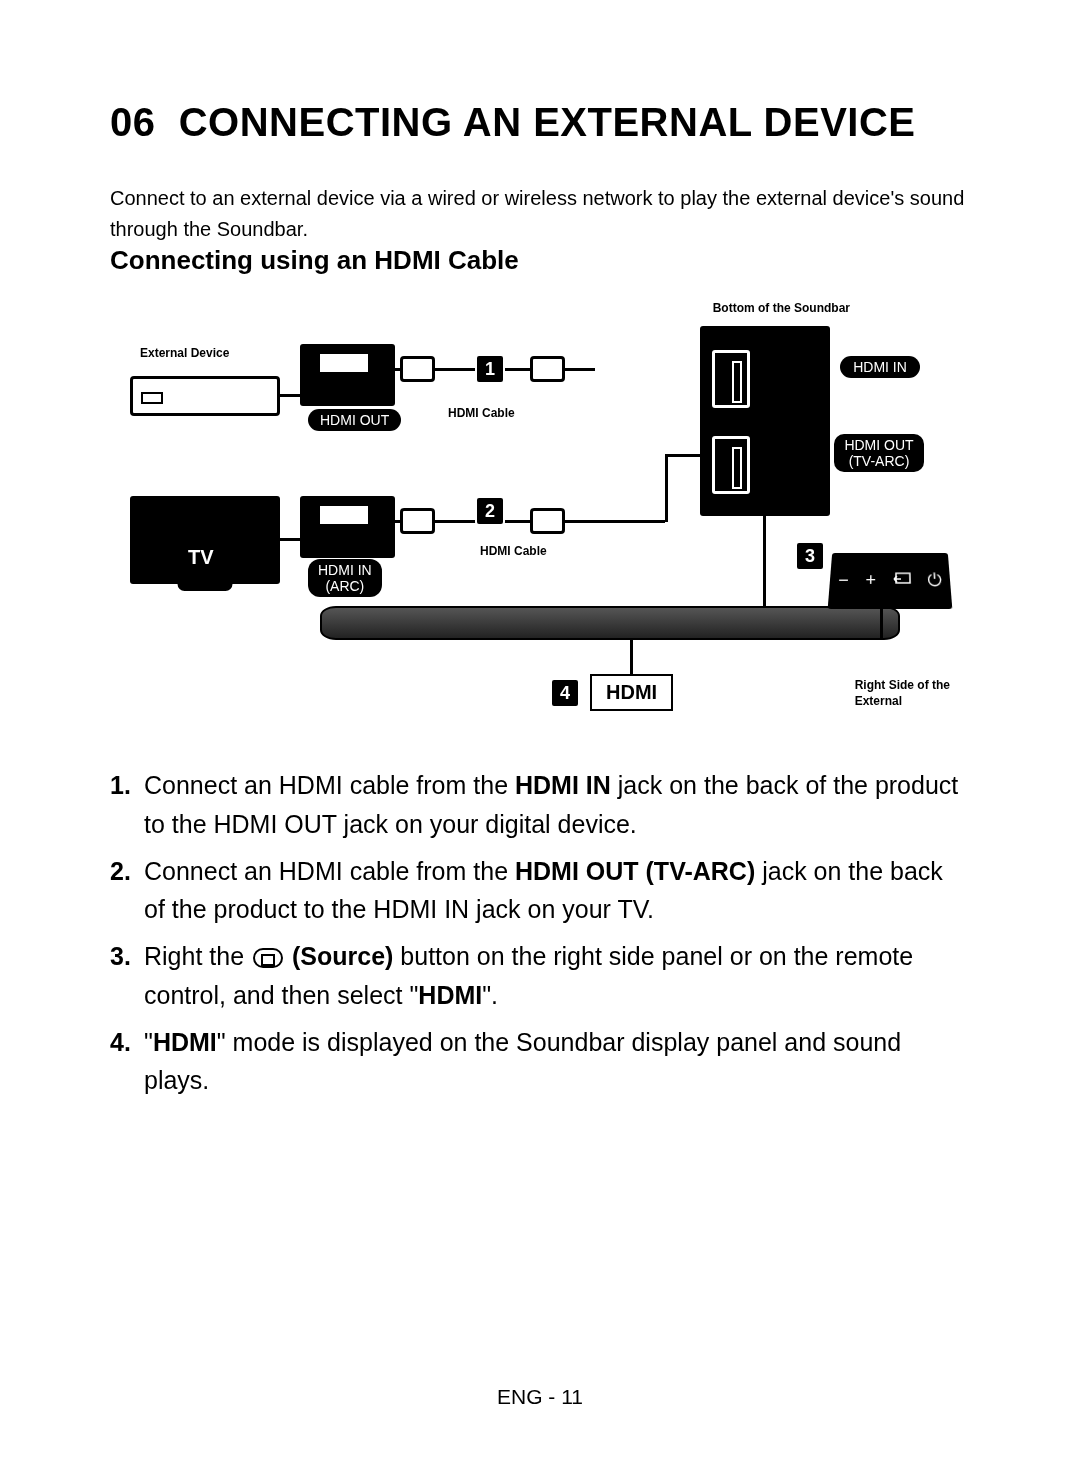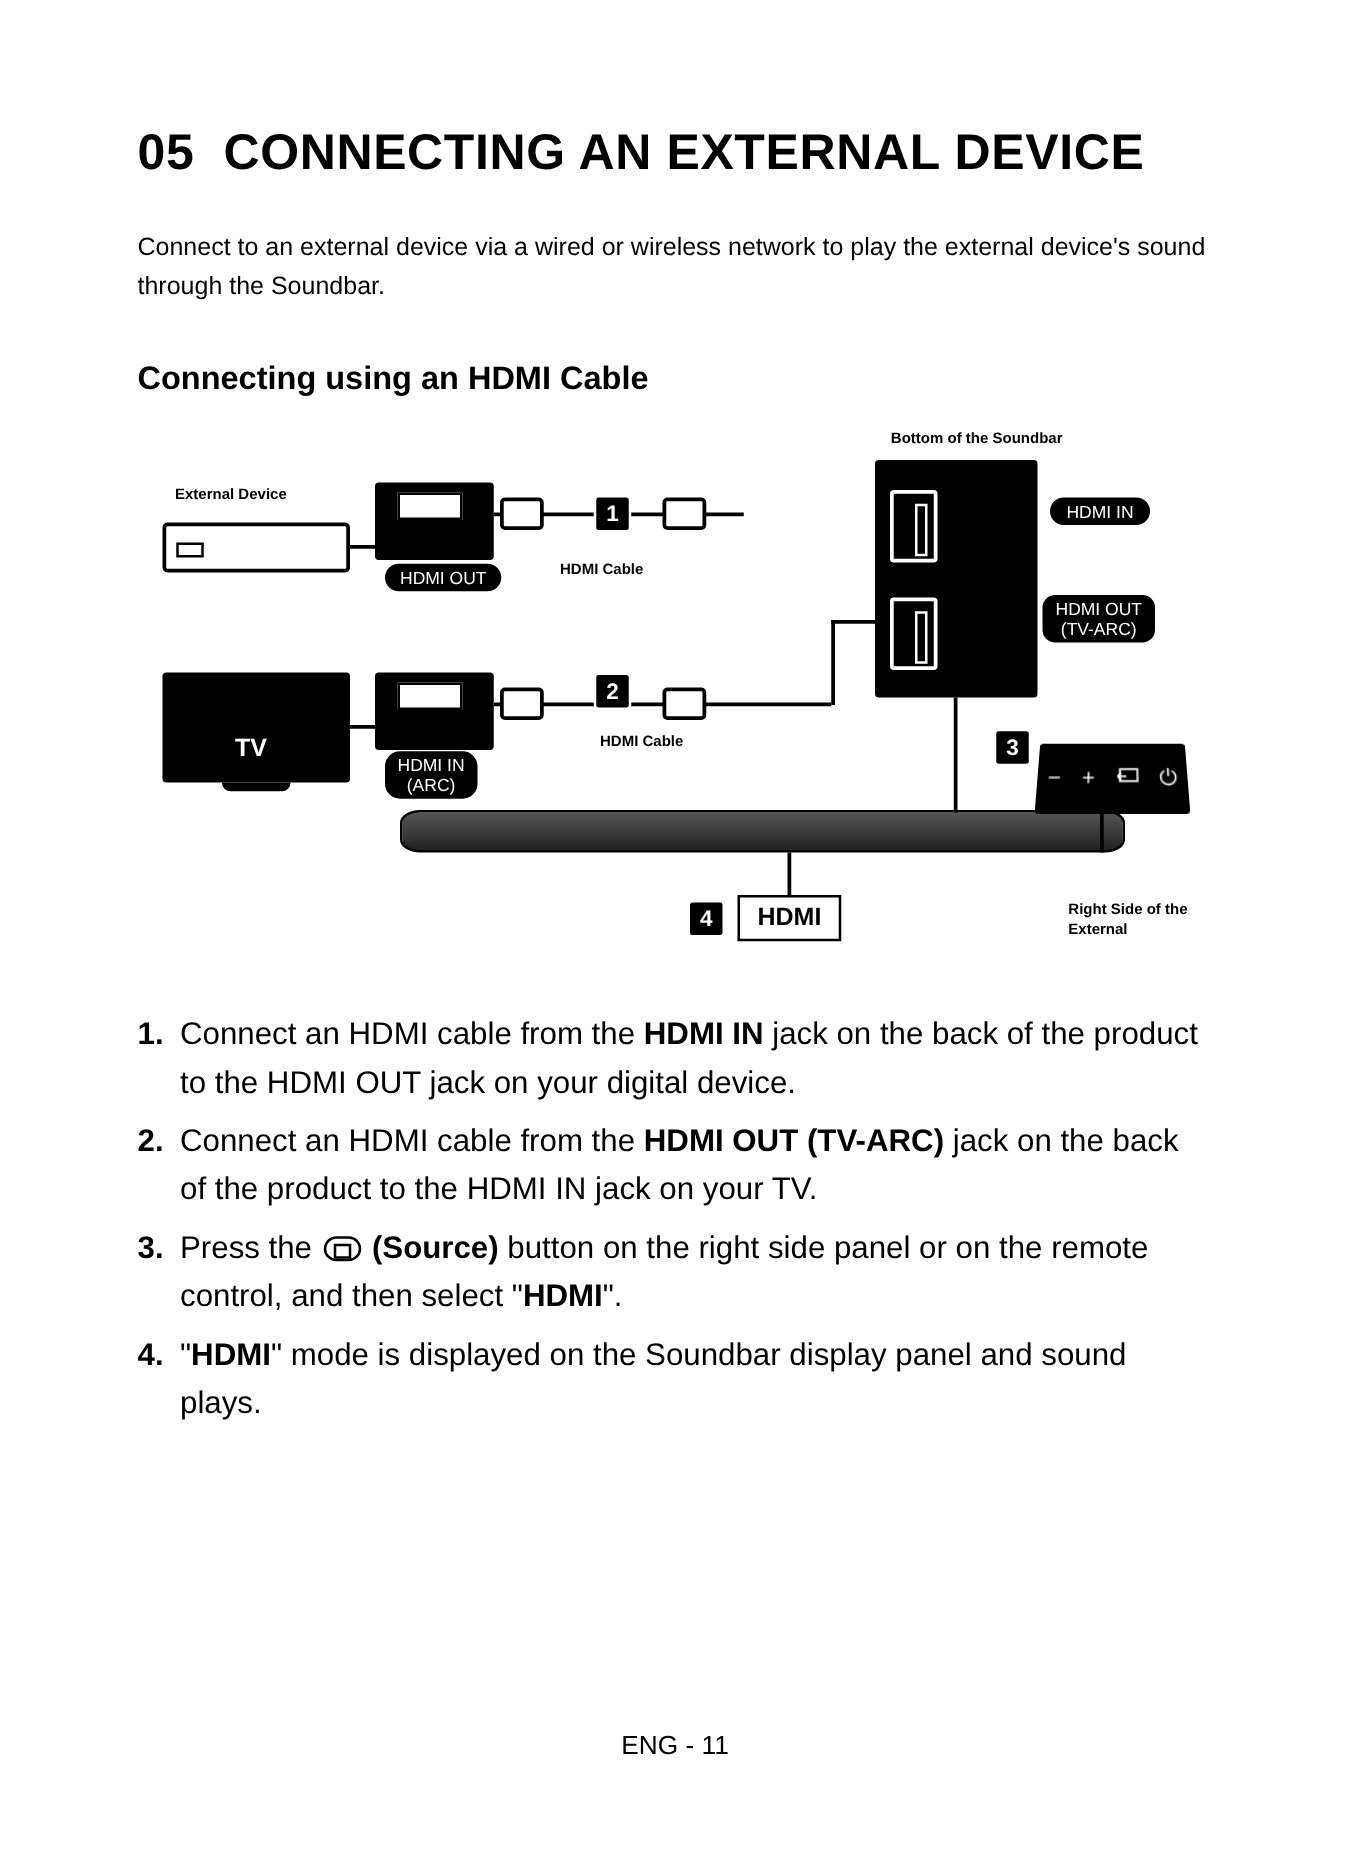--- a/index.html
+++ b/index.html
@@ -14,21 +14,20 @@
   }
   .section-title {
     font-size: 40px;
     font-weight: 700;
     letter-spacing: 0.5px;
     margin-bottom: 38px;
   }
   .intro {
     font-size: 20px;
     line-height: 1.55;
-    margin-bottom: 42px;
   }
   .subheading {
     font-size: 26px;
     font-weight: 700;
     margin-bottom: 30px;
   }
   .diagram {
     position: relative;
     width: 820px;
     height: 430px;
@@ -234,21 +233,21 @@
   
   .line {
     position:absolute;
     background:#000;
   }
 </style>
 </head>
 <body>
 
 <h1 class="section-title">
-  <span>05</span>&nbsp;&nbsp;<span>CONNECTING AN EXTERNAL DEVICE</span>
+  <span>06</span>&nbsp;&nbsp;<span>CONNECTING AN EXTERNAL DEVICE</span>
 </h1>
 
 <p class="intro">Connect to an external device via a wired or wireless network to play the external device's sound through the Soundbar.</p>
 
 <h2 class="subheading">Connecting using an HDMI Cable</h2>
 
 <div class="diagram">
 
   <div class="label" style="left:10px; top:40px;">External Device</div>
   <div class="external-device"></div>
@@ -325,20 +324,20 @@
 </div>
 
 <ol class="steps">
   <li>
     <span>Connect an HDMI cable from the </span><b>HDMI IN</b><span> jack on the back of the product to the HDMI OUT jack on your digital device.</span>
   </li>
   <li>
     <span>Connect an HDMI cable from the </span><b>HDMI OUT (TV-ARC)</b><span> jack on the back of the product to the HDMI IN jack on your TV.</span>
   </li>
   <li>
-    <span>Press the </span><span class="source-icon"></span> <b>(Source)</b><span> button on the right side panel or on the remote control, and then select "</span><b>HDMI</b><span>".</span>
+    <span>Right the </span><span class="source-icon"></span> <b>(Source)</b><span> button on the right side panel or on the remote control, and then select "</span><b>HDMI</b><span>".</span>
   </li>
   <li>
     <span>"</span><b>HDMI</b><span>" mode is displayed on the Soundbar display panel and sound plays.</span>
   </li>
 </ol>
 
 <div class="page-num">ENG - 11</div>
 
 </body></html>

